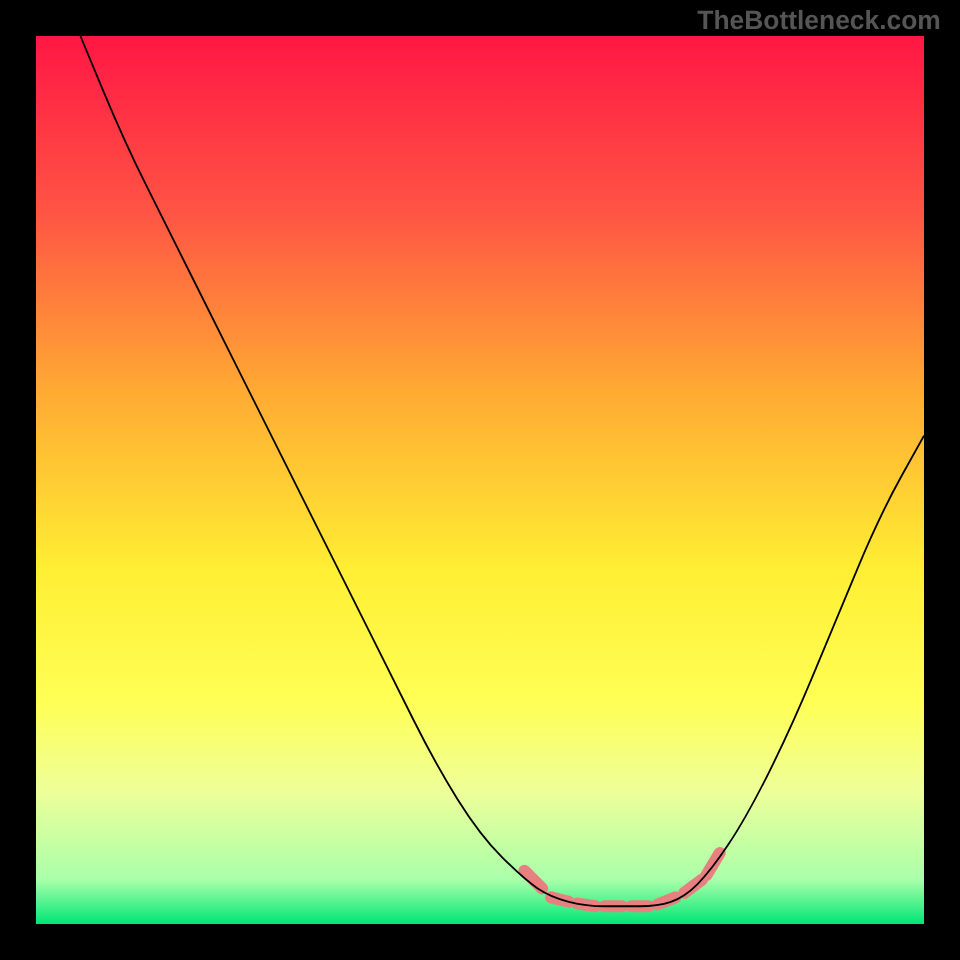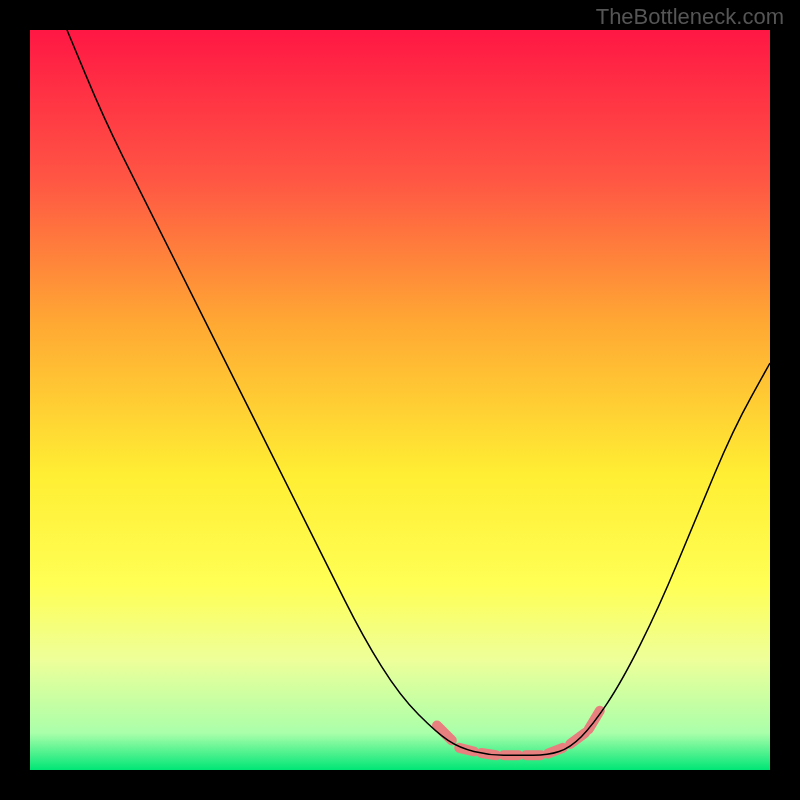--- a/index.html
+++ b/index.html
@@ -5,21 +5,21 @@
   * { margin: 0; padding: 0; box-sizing: border-box; }
   html, body { width: 800px; height: 800px; overflow: hidden; }
   body { background: #000; position: relative; font-family: Arial, sans-serif; }
   
   .watermark {
     position: absolute;
     top: 4px;
     right: 16px;
     color: #555;
     font-size: 22px;
-    font-weight: 400;
+    font-weight: 700;
     z-index: 10;
     text-align: center;
   }
   
   .chart-container {
     position: absolute;
     left: 30px;
     top: 30px;
     width: 740px;
     height: 740px;

